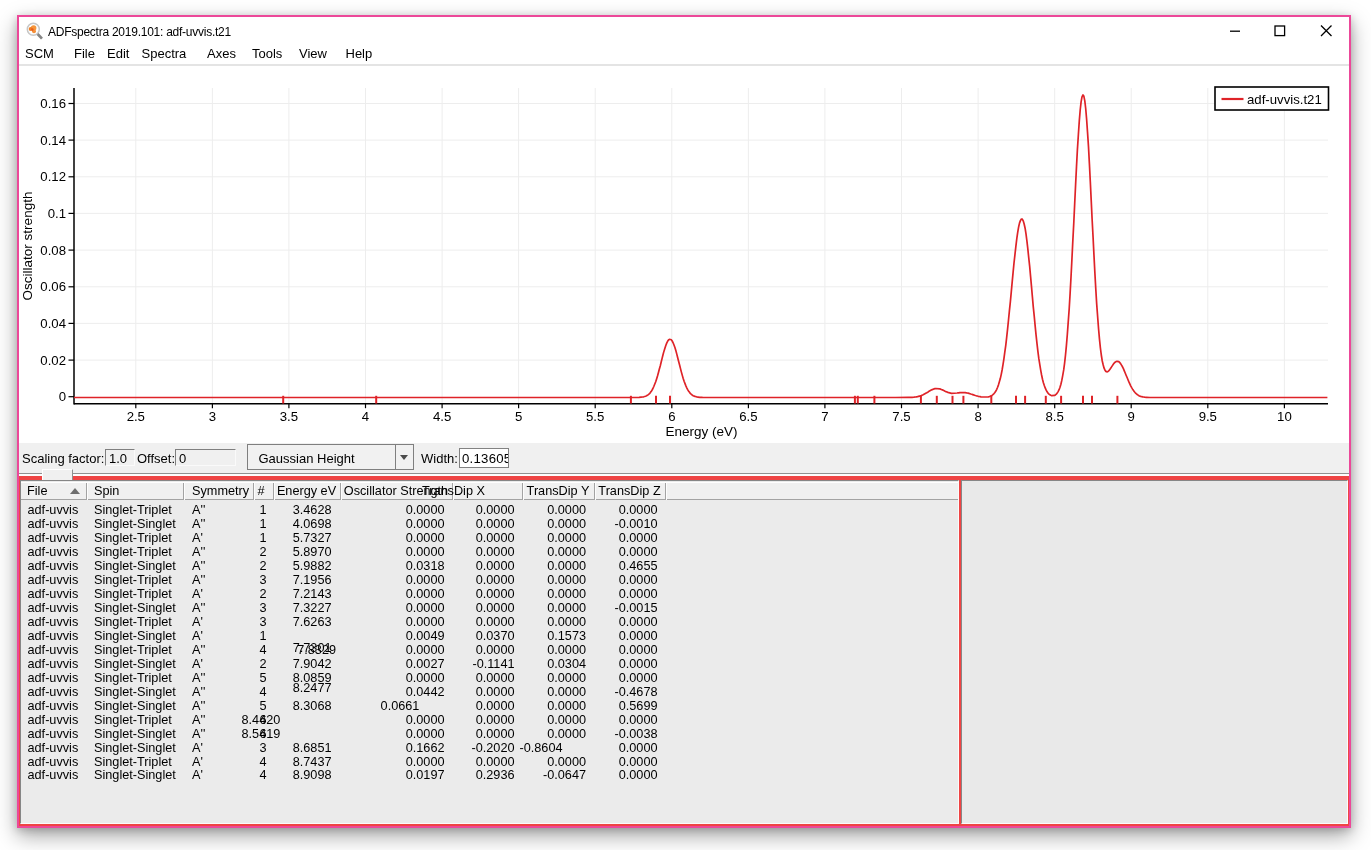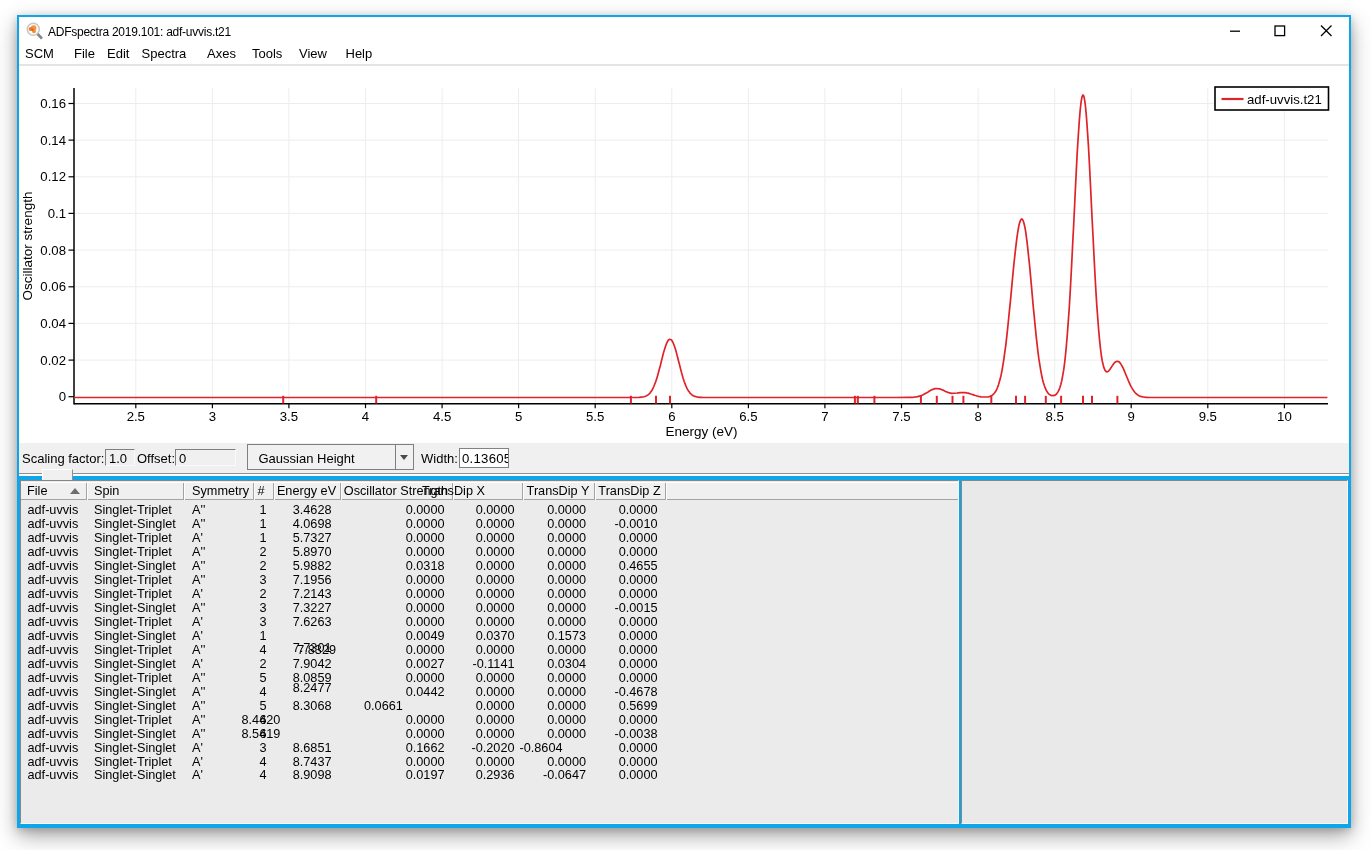--- a/index.html
+++ b/index.html
@@ -1,16 +1,16 @@
 <!DOCTYPE html>
 <html><head><meta charset="utf-8"><style>
 html,body{margin:0;padding:0;width:1371px;height:850px;background:#fff;overflow:hidden}
 *{box-sizing:border-box;font-family:"Liberation Sans",sans-serif}
-#win{position:absolute;left:17px;top:15px;width:1333.5px;height:813px;background:#0ea5e9;
- border:2px solid #0ea5e9;box-shadow:0 8px 20px rgba(0,0,0,.35),0 2px 8px rgba(0,0,0,.18)}
+#win{position:absolute;left:17px;top:15px;width:1333.5px;height:813px;background:#ef4444;
+ border:2px solid #ec4899;box-shadow:0 8px 20px rgba(0,0,0,.35),0 2px 8px rgba(0,0,0,.18)}
 .c{position:absolute;font-size:12.7px;color:#000;white-space:nowrap}
 .lab{position:absolute;font-size:13px;color:#000;white-space:nowrap}
 .tlab{position:absolute;font-size:13px;color:#000;white-space:nowrap}
 </style></head><body>
 <div id="win">
 
  <div style="position:absolute;left:0;top:0;width:1329.5px;height:28px;background:#fff"></div>
  <svg style="position:absolute;left:7px;top:5px" width="19" height="20">
    <circle cx="7.3" cy="7.3" r="6" fill="#fdfdfd" stroke="#c6c6c6" stroke-width="1.5"></circle>
    <circle cx="7.6" cy="6" r="2.8" fill="#f5953b"></circle>
@@ -314,21 +314,21 @@
 <div class="c" style="left:222.5px;width:90px;text-align:right;top:664px">8.2477</div>
 <div class="c" style="left:335.5px;width:90px;text-align:right;top:667.6px">0.0442</div>
 <div class="c" style="left:405.5px;width:90px;text-align:right;top:667.6px">0.0000</div>
 <div class="c" style="left:477px;width:90px;text-align:right;top:667.6px">0.0000</div>
 <div class="c" style="left:548.5px;width:90px;text-align:right;top:667.6px">-0.4678</div>
 <div class="c" style="left:8.5px;top:681.6px">adf-uvvis</div>
 <div class="c" style="left:75px;top:681.6px">Singlet-Singlet</div>
 <div class="c" style="left:173px;top:681.6px">A''</div>
 <div class="c" style="left:224px;width:40px;text-align:center;top:681.6px">5</div>
 <div class="c" style="left:222.5px;width:90px;text-align:right;top:681.6px">8.3068</div>
-<div class="c" style="left:345px;width:90px;text-align:left;top:681.6px">0.0661</div>
+<div class="c" style="left:336px;width:90px;text-align:center;top:681.6px">0.0661</div>
 <div class="c" style="left:405.5px;width:90px;text-align:right;top:681.6px">0.0000</div>
 <div class="c" style="left:477px;width:90px;text-align:right;top:681.6px">0.0000</div>
 <div class="c" style="left:548.5px;width:90px;text-align:right;top:681.6px">0.5699</div>
 <div class="c" style="left:8.5px;top:695.5px">adf-uvvis</div>
 <div class="c" style="left:75px;top:695.5px">Singlet-Triplet</div>
 <div class="c" style="left:173px;top:695.5px">A''</div>
 <div class="c" style="left:224px;width:40px;text-align:center;top:695.5px">6</div>
 <div class="c" style="left:222.5px;width:90px;text-align:left;top:695.5px">8.4420</div>
 <div class="c" style="left:335.5px;width:90px;text-align:right;top:695.5px">0.0000</div>
 <div class="c" style="left:405.5px;width:90px;text-align:right;top:695.5px">0.0000</div>

